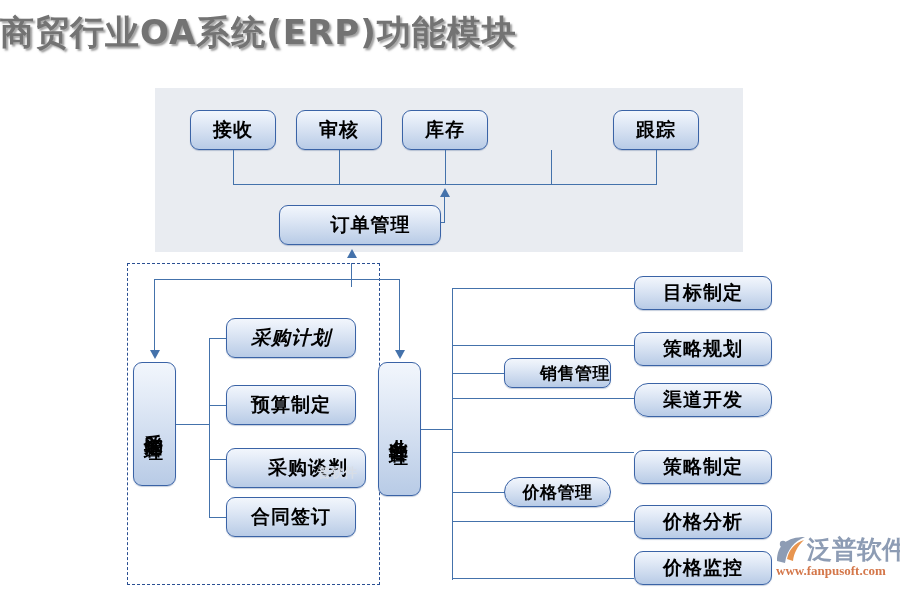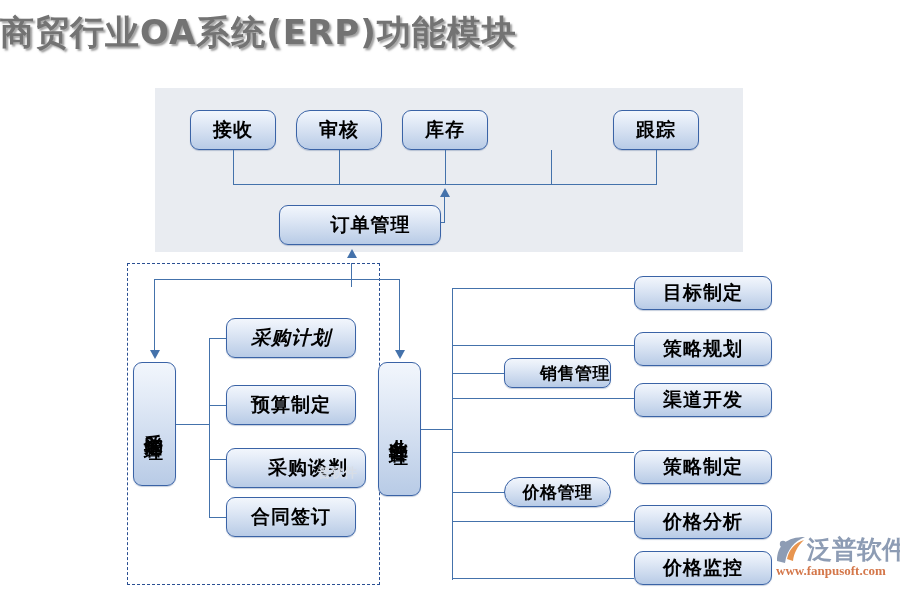--- a/index.html
+++ b/index.html
@@ -160,21 +160,21 @@
 
 <div id="stage">
 
   <div class="title">商贸行业OA系统(ERP)功能模块</div>
 
   <div class="panel-top"></div>
 
   <div class="bx" style="left:190px; top:110px; width:86px; height:40px;">
     <span>接收</span>
   </div>
-  <div class="bx" style="left:296px; top:110px; width:86px; height:40px;border-radius:14px;">
+  <div class="bx" style="left:296px; top:110px; width:86px; height:40px;">
     <span>审核</span>
   </div>
   <div class="bx" style="left:402px; top:110px; width:86px; height:40px;">
     <span>库存</span>
   </div>
   <div class="bx" style="left:613px; top:110px; width:86px; height:40px;">
     <span>跟踪</span>
   </div>
 
   <div class="ln v" style="left:233px; top:150px; height:35px;"></div>
@@ -247,21 +247,21 @@
   <div class="bx small" style="left:504px; top:358px; width:107px; height:30px;justify-content:flex-end;">
     <span>销售管理</span>
   </div>
 
   <div class="bx" style="left:634px; top:276px; width:138px; height:34px;">
     <span>目标制定</span>
   </div>
   <div class="bx" style="left:634px; top:332px; width:138px; height:34px;">
     <span>策略规划</span>
   </div>
-  <div class="bx" style="left:634px; top:383px; width:138px; height:34px;">
+  <div class="bx" style="left:634px; top:383px; width:138px; height:34px;border-radius:14px;">
     <span>渠道开发</span>
   </div>
 
   <div class="ln h" style="left:452px; top:452px; width:182px;"></div>
   <div class="ln h" style="left:452px; top:492px; width:53px;"></div>
   <div class="ln h" style="left:452px; top:521px; width:182px;"></div>
   <div class="ln h" style="left:452px; top:578px; width:182px;"></div>
 
   <div class="bx small" style="left:504px; top:477px; width:107px; height:30px;border-radius:15px;">
     <span>价格管理</span>

